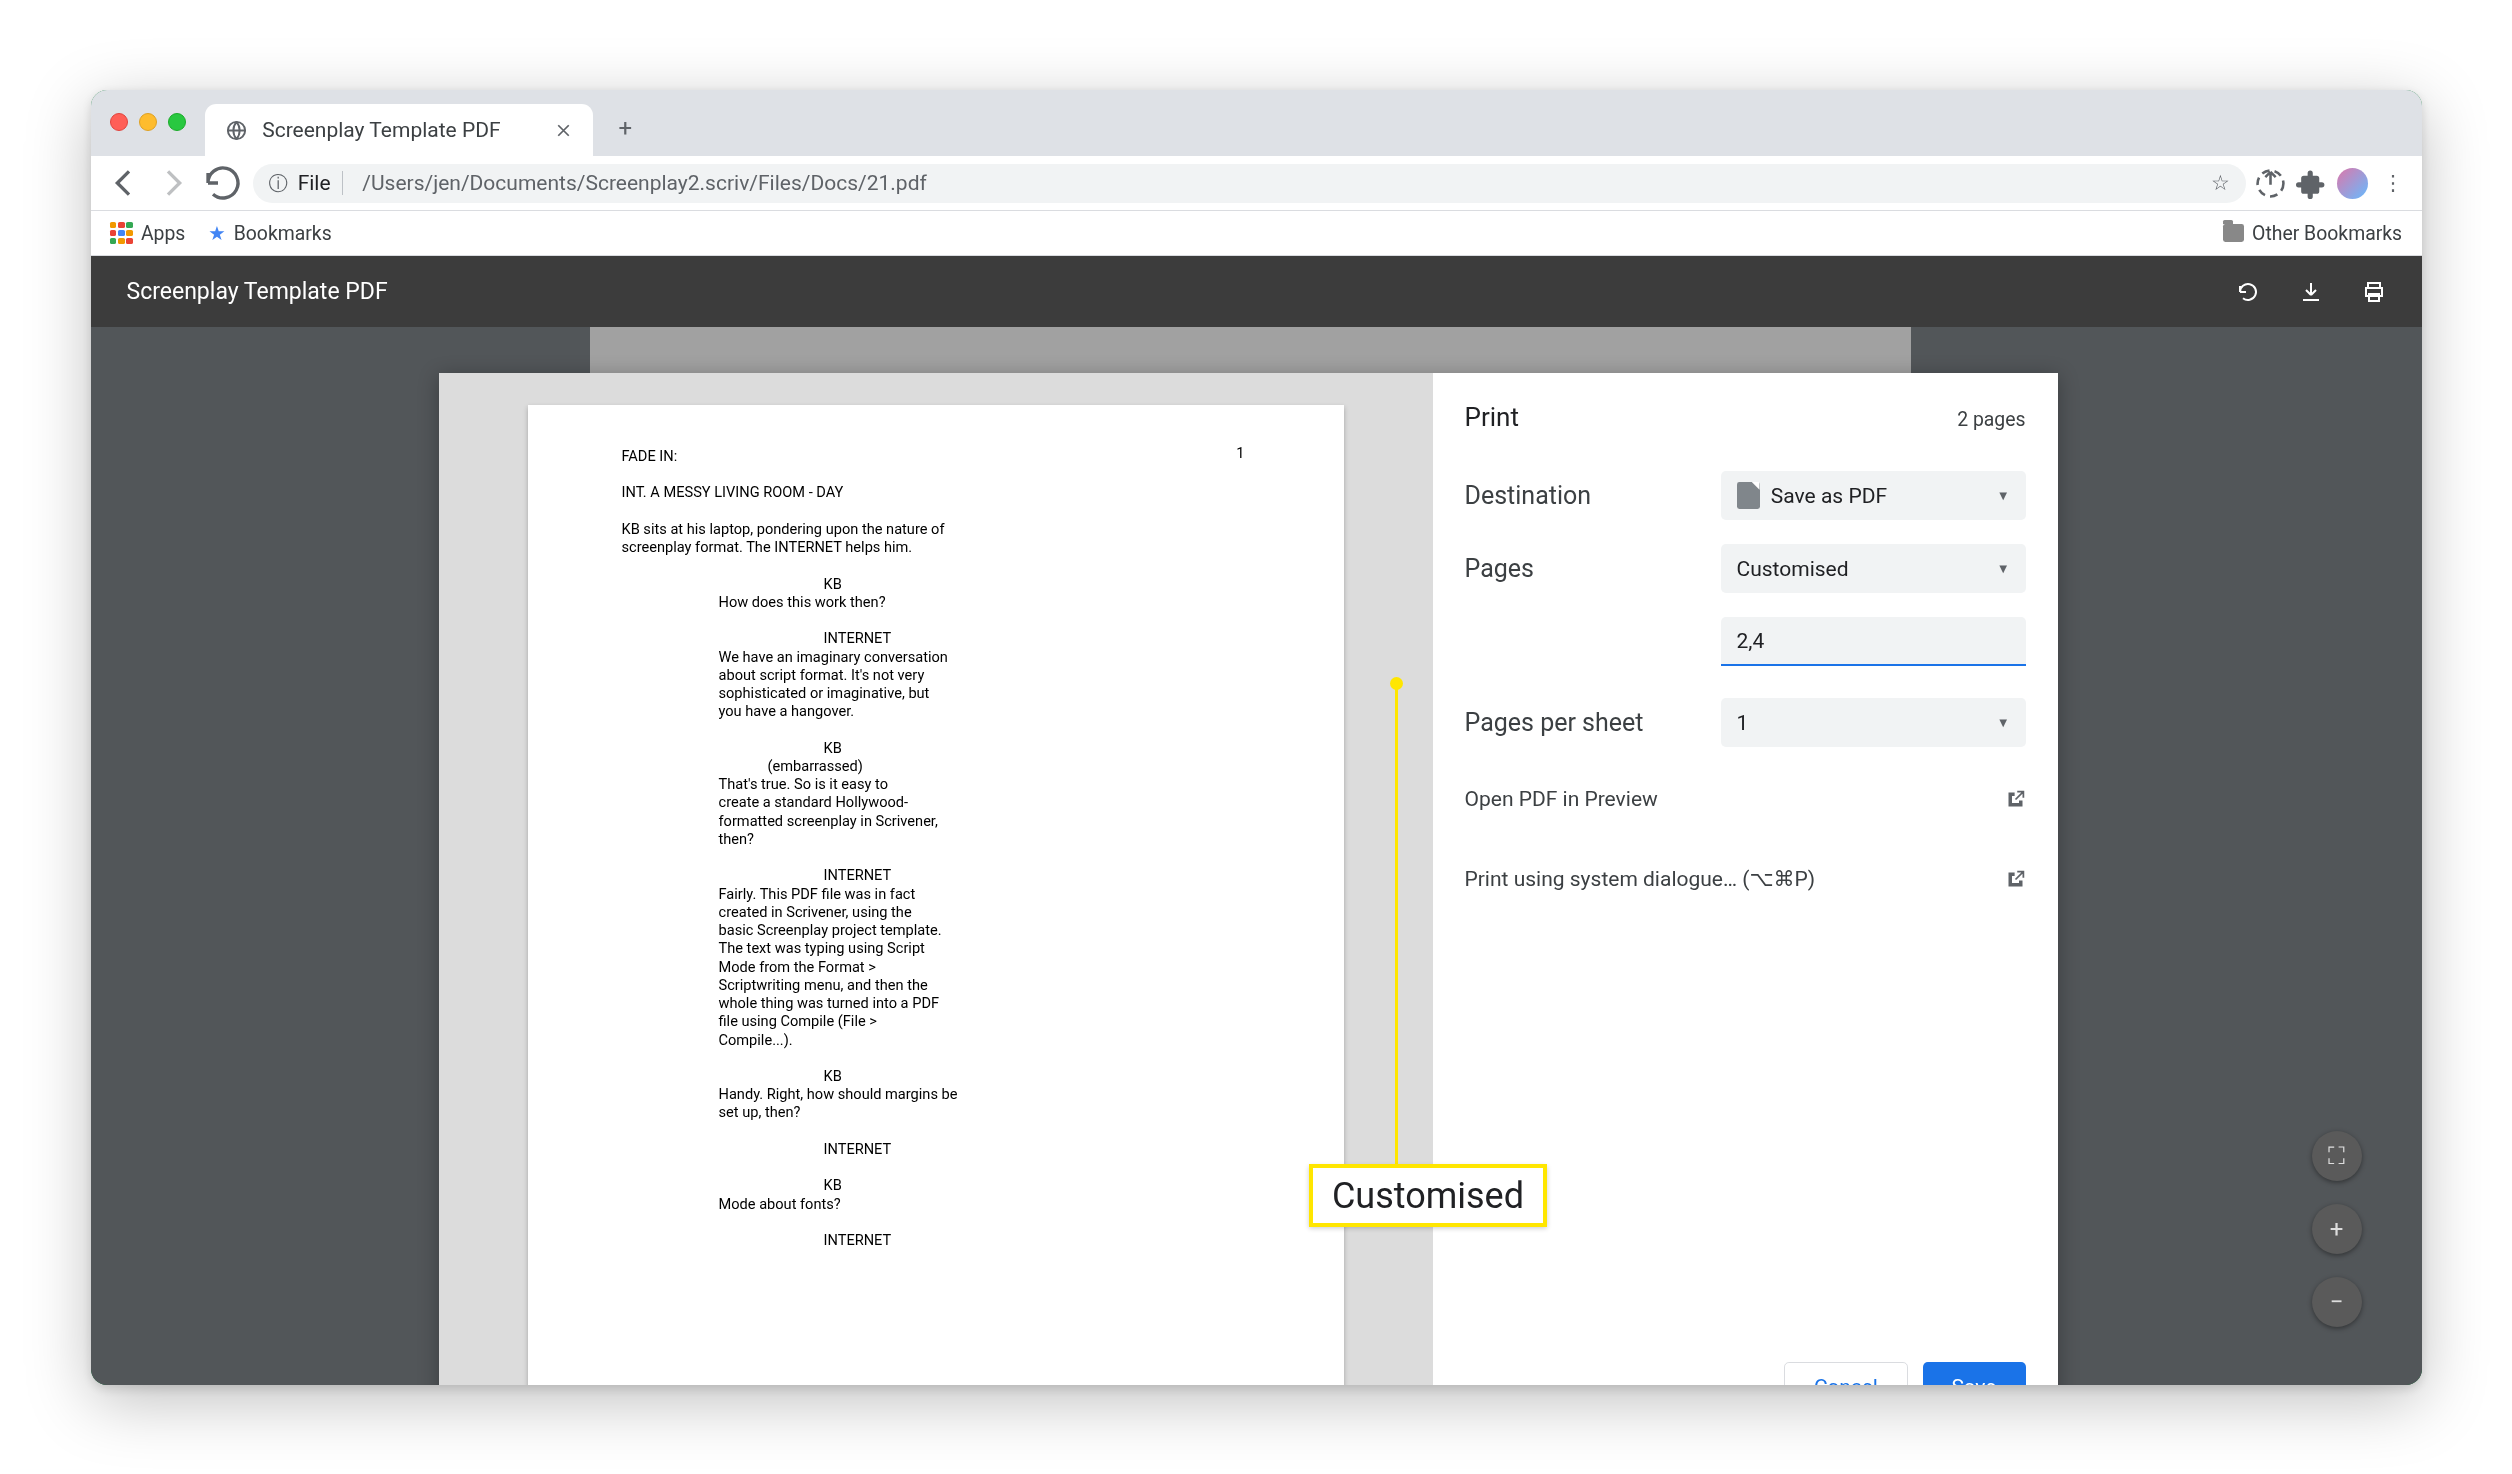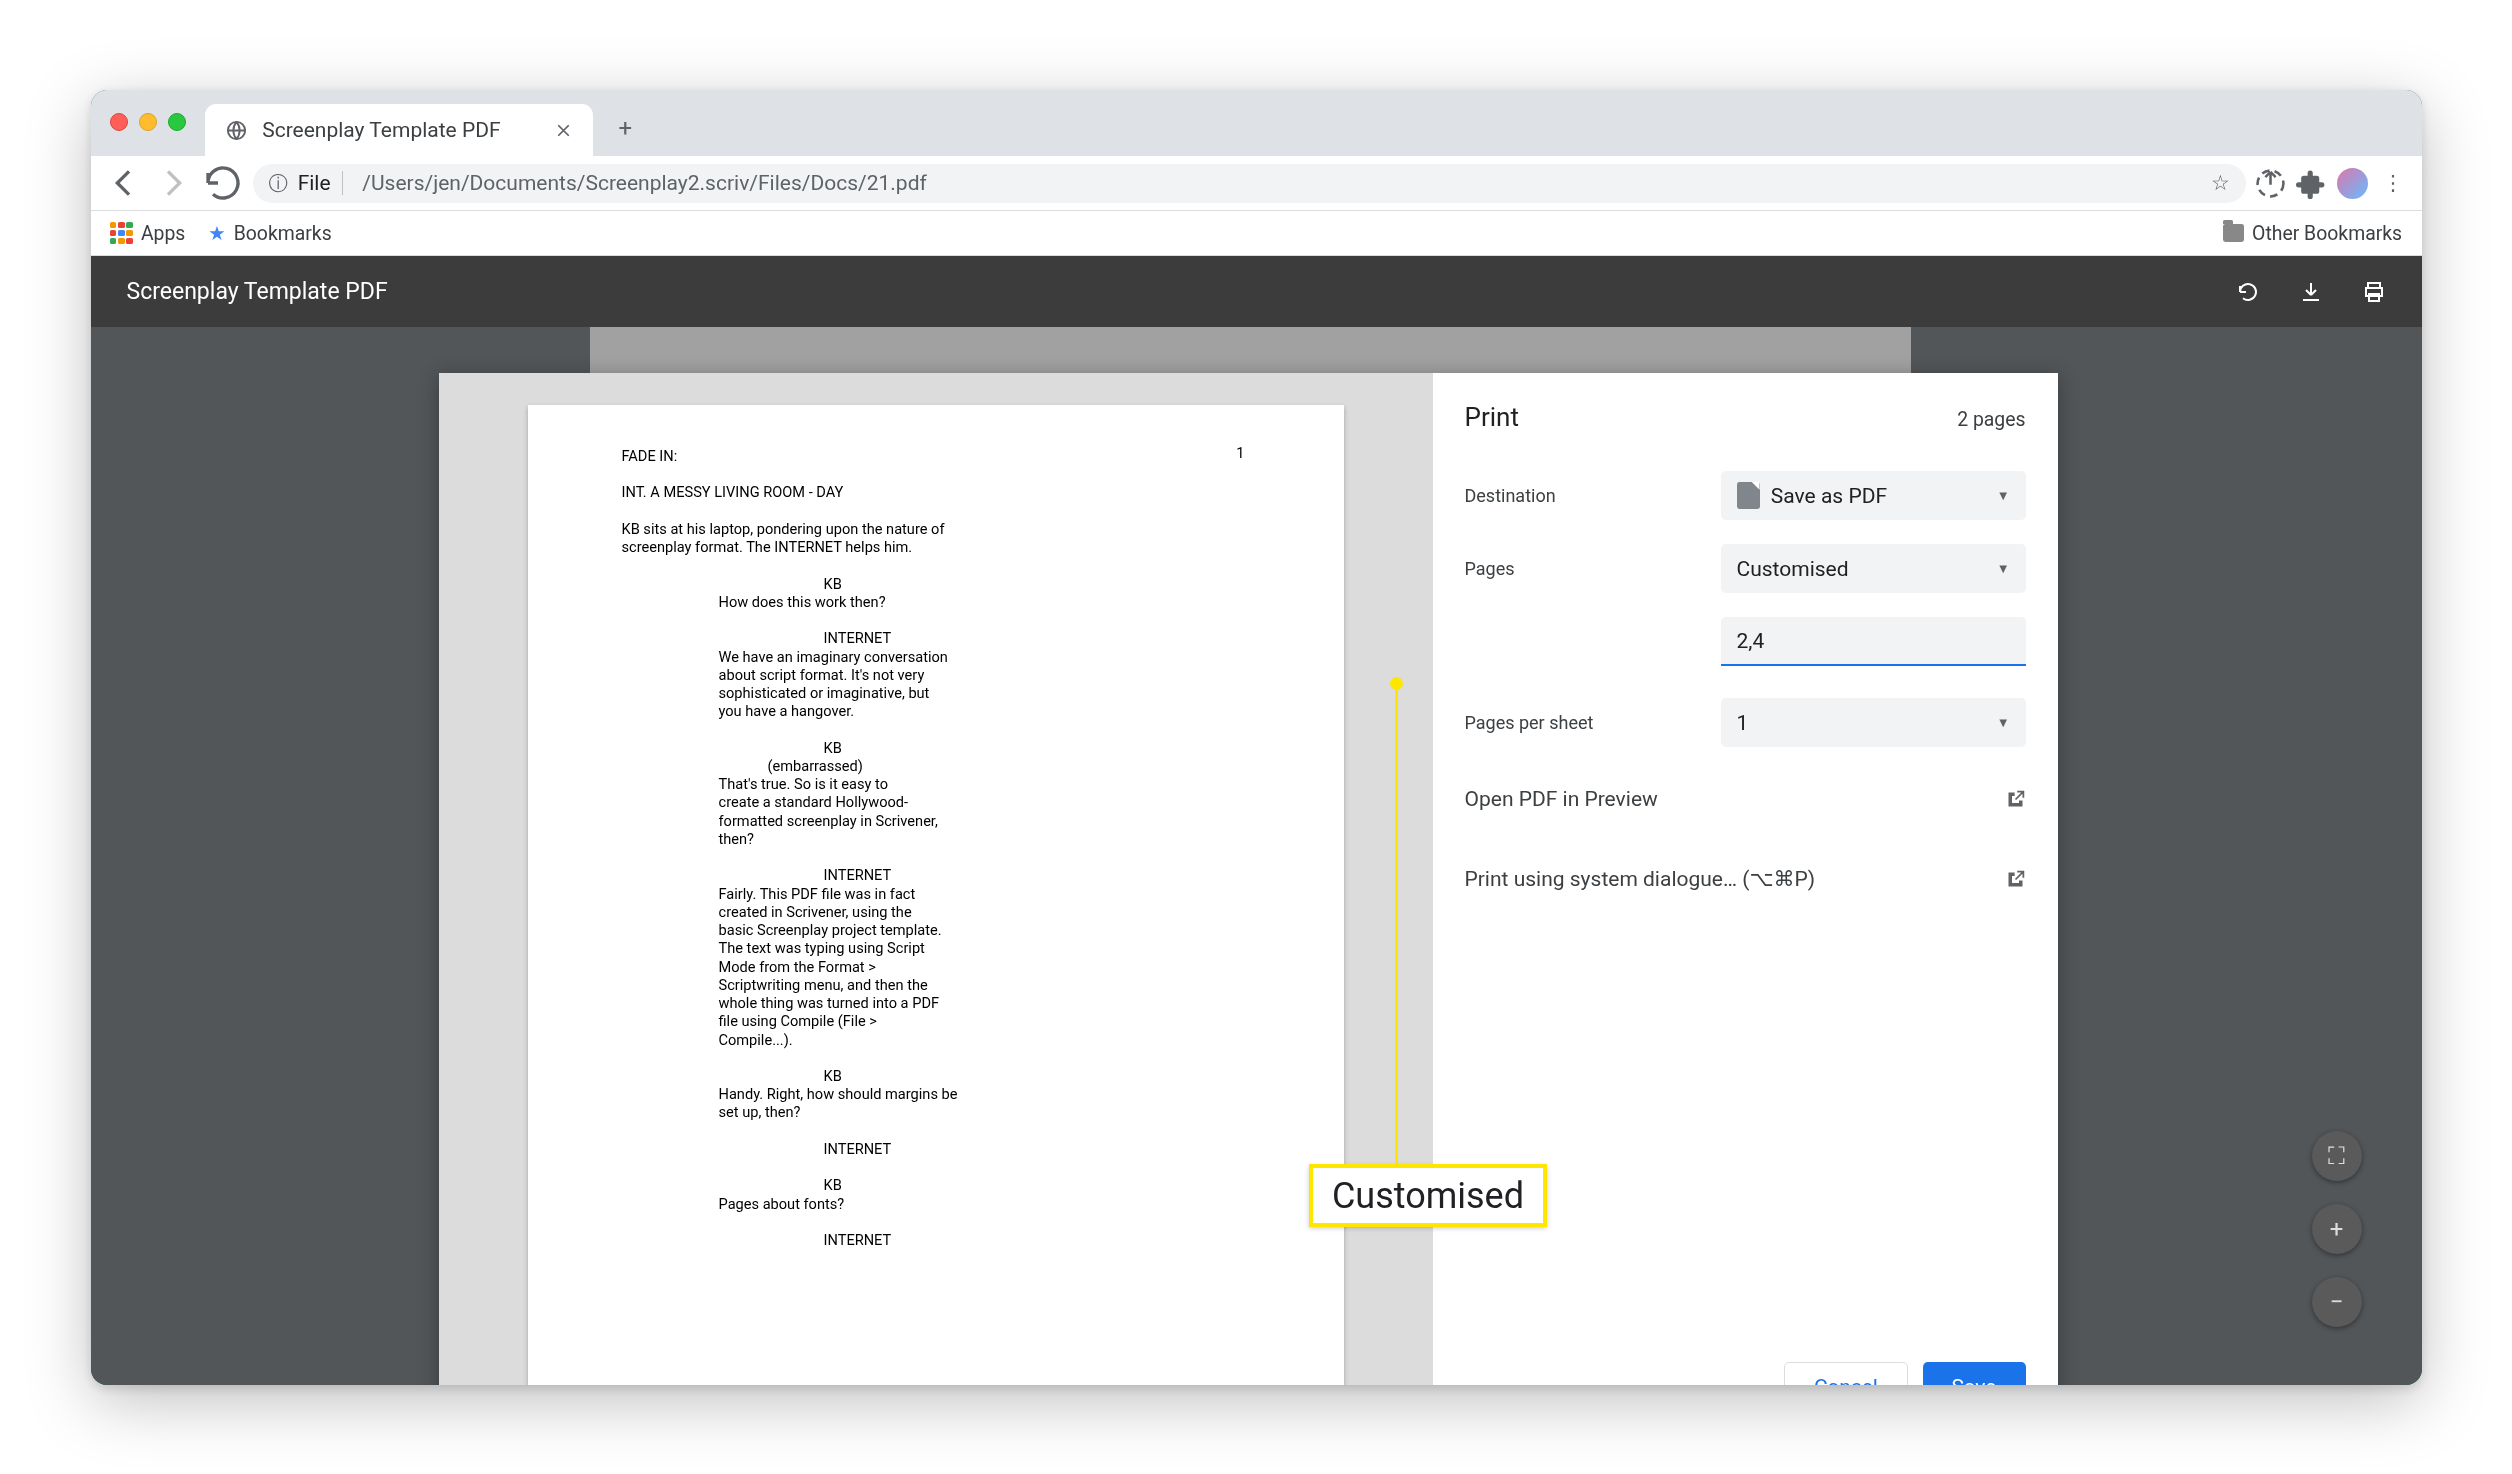--- a/index.html
+++ b/index.html
@@ -70,21 +70,21 @@
   .preview-pane { width: 994px; background: #dcdcdc; display: flex; align-items: flex-start; justify-content: center; padding: 32px 0; }
   .page { width: 816px; height: 997px; background: #ffffff; box-shadow: 0 1.6px 4.9px rgba(0,0,0,0.25); padding: 42px 94px; font-family: "Courier New", Courier, monospace; font-size: 14.6px; line-height: 1.25; color: #000; position: relative; }
   .page .pnum { position: absolute; top: 39px; right: 99px; }
   .page p { margin: 0; white-space: pre; }
 
   .settings-pane { flex: 1; display: flex; flex-direction: column; padding: 29px 32px 23px 32px; position: relative; }
   .settings-hdr { display: flex; justify-content: space-between; align-items: baseline; margin-bottom: 39px; }
   .settings-hdr h2 { font-size: 26px; font-weight: 400; color: #202124; }
   .settings-hdr .pagecount { font-size: 19.4px; color: #3c4043; }
   .row { display: flex; align-items: center; margin-bottom: 24px; gap: 13px; }
-  .row .label { width: 243px; font-size: 18px; color: #3c4043; }
+  .row .label { width: 243px; font-size: 25px; color: #3c4043; }
   .sel { flex: 1; height: 49px; background: #f1f3f4; border-radius: 4.9px; display: flex; align-items: center; padding: 0 16px; font-size: 21px; color: #202124; position: relative; }
   .sel .caret { margin-left: auto; font-size: 13px; color: #5f6368; }
   .sel .docicon { width: 23px; height: 27.5px; background: #80868b; margin-right: 11.3px; border-radius: 2.4px; position: relative; }
   .sel .docicon::after { content:""; position:absolute; top:0; right:0; width:8px; height:8px; background:#fff; clip-path: polygon(0 0,100% 100%,100% 0); }
   .input { flex: 1; height: 49px; background: #f1f3f4; border-radius: 4.9px 4.9px 0 0; display: flex; align-items: center; padding: 0 16px; font-size: 21px; color: #202124; border-bottom: 2.4px solid #1a73e8; }
   .linkrow { display: flex; justify-content: space-between; align-items: center; padding: 16px 0; font-size: 21px; color: #3c4043; }
   .openext { width: 21px; height: 21px; color: #5f6368; }
   .footer { margin-top: auto; display: flex; justify-content: flex-end; gap: 14.6px; padding-top: 16px; }
   .btn { height: 50px; padding: 0 29px; border-radius: 4.9px; display: flex; align-items: center; font-size: 21px; }
   .btn.cancel { background: #fff; border: 0.8px solid #dadce0; color: #1a73e8; }
@@ -252,21 +252,21 @@
 file using Compile (File &gt;
 Compile...).</p>
           <p>&nbsp;</p>
           <p style="padding-left:202px">KB</p>
           <p style="padding-left:97px">Handy. Right, how should margins be
 set up, then?</p>
           <p>&nbsp;</p>
           <p style="padding-left:202px">INTERNET</p>
           <p>&nbsp;</p>
           <p style="padding-left:202px">KB</p>
-          <p style="padding-left:97px">Pages about fonts?</p>
+          <p style="padding-left:97px">Mode about fonts?</p>
           <p>&nbsp;</p>
           <p style="padding-left:202px">INTERNET</p>
 
         </div>
       </div>
 
       <div class="settings-pane">
         <div class="settings-hdr">
           <h2>Print</h2>
           <span class="pagecount">2 pages</span>

